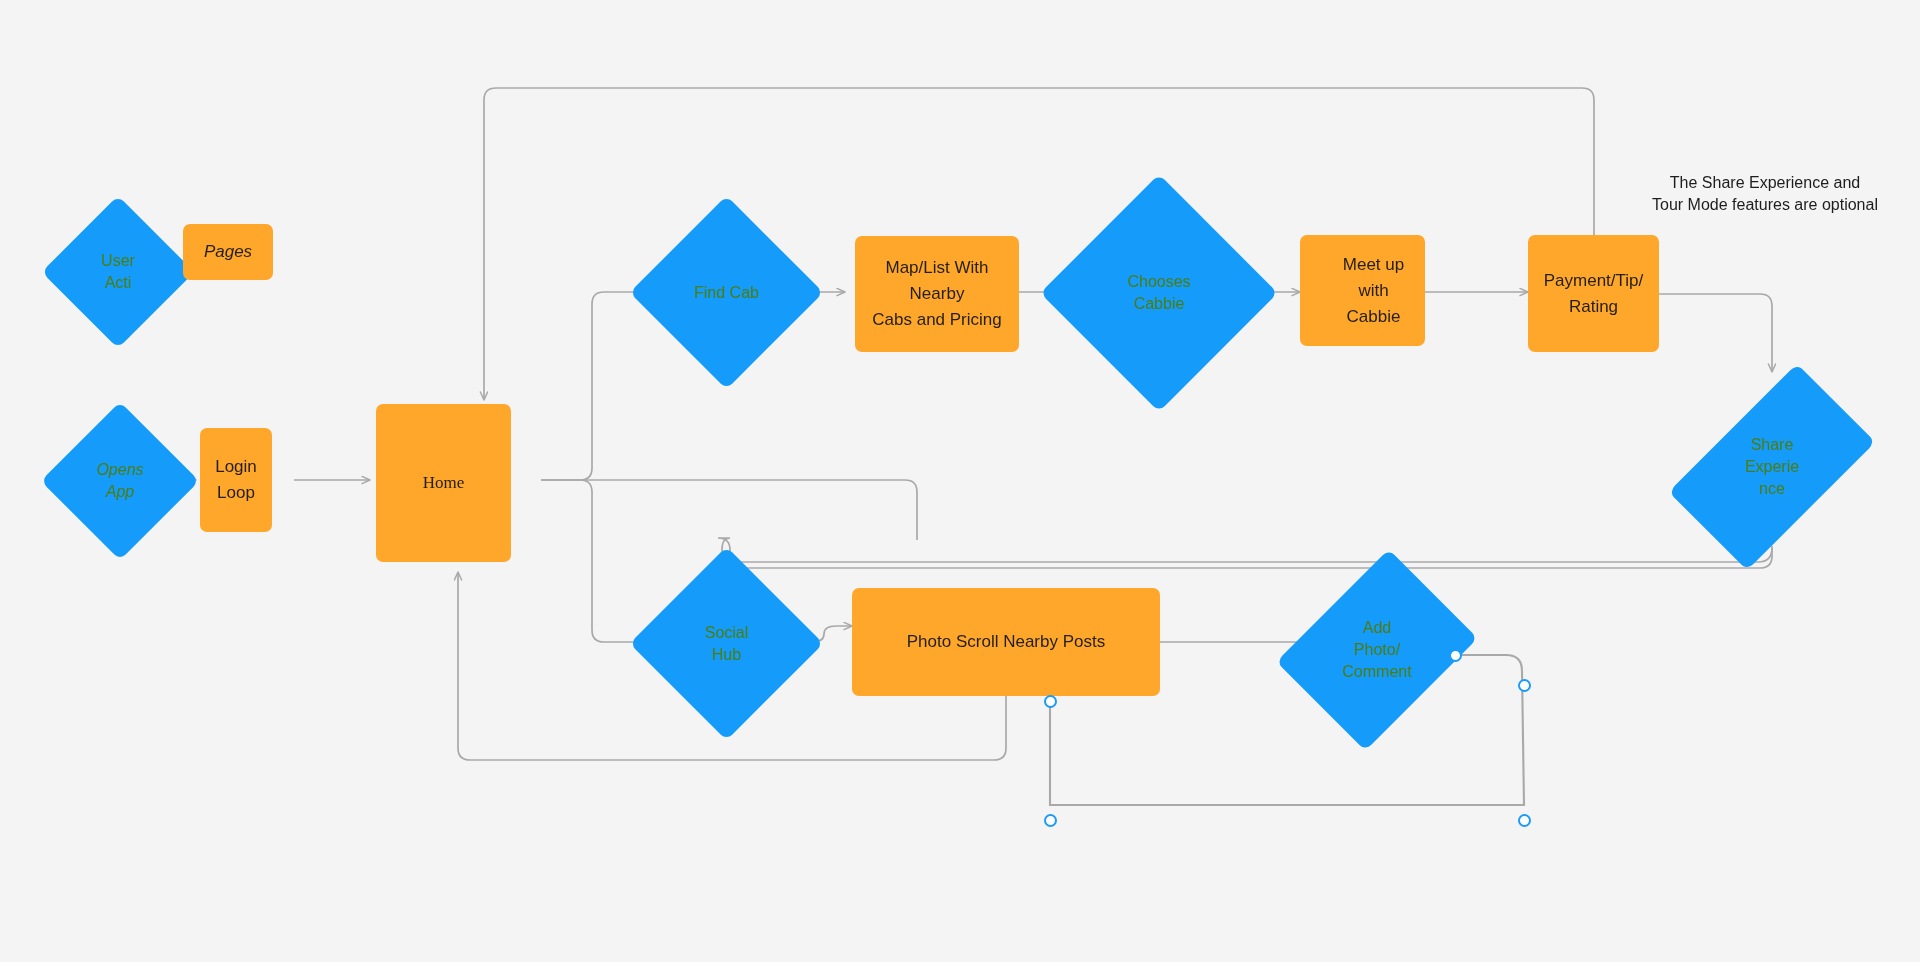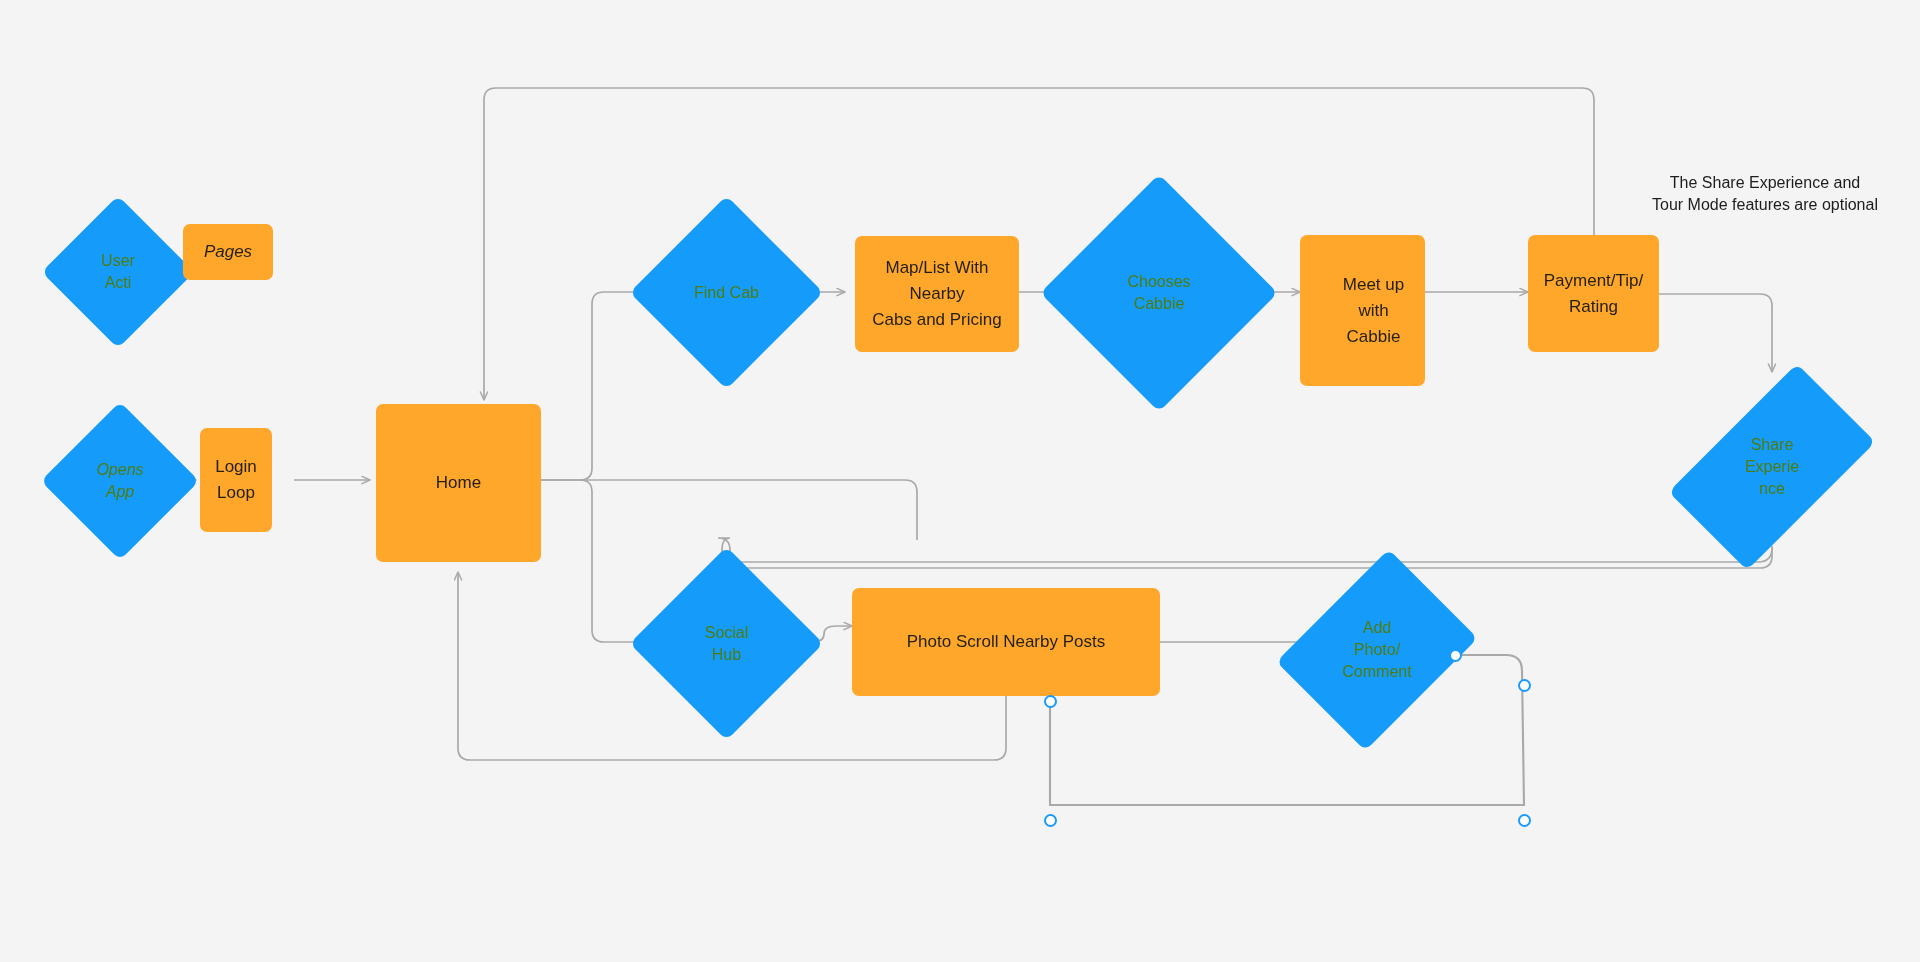--- a/index.html
+++ b/index.html
@@ -167,41 +167,41 @@
   <div class="diamond-wrap" style="left:64px; top:425px; width:112px; height:112px;font-style:italic;">
     <div class="diamond-shape"></div>
     <div class="diamond-label">Opens
 App</div>
   </div>
 
   <div class="node rect" style="left:200px; top:428px; width:72px; height:104px;">
     <span class="label">Login Loop</span>
   </div>
 
-  <div class="node rect" style="left:376px; top:404px; width:165px; height:158px;">
+  <div class="node rect" style="left:376px; top:404px; width:135px; height:158px;font-family:Liberation Serif, serif;">
     <span class="label">Home</span>
   </div>
 
   <div class="diamond-wrap" style="left:658px; top:224px; width:137px; height:137px;">
     <div class="diamond-shape"></div>
     <div class="diamond-label">Find Cab</div>
   </div>
 
   <div class="node rect" style="left:855px; top:236px; width:164px; height:116px;align-items:center;">
     <span class="label">Map/List With Nearby
 Cabs and Pricing</span>
   </div>
 
   <div class="diamond-wrap" style="left:1075px; top:209px; width:168px; height:168px;">
     <div class="diamond-shape"></div>
     <div class="diamond-label">Chooses
 Cabbie</div>
   </div>
 
-  <div class="node rect" style="left:1300px; top:235px; width:125px; height:151px;padding-left:32px;">
+  <div class="node rect" style="left:1300px; top:235px; width:125px; height:111px;padding-left:32px;">
     <span class="label">Meet up with
 Cabbie</span>
   </div>
 
   <div class="node rect" style="left:1528px; top:235px; width:131px; height:117px;">
     <span class="label">Payment/Tip/
 Rating</span>
   </div>
 
   <div class="diamond-wrap" style="left:1709px; top:386px; width:126px; height:162px;">

